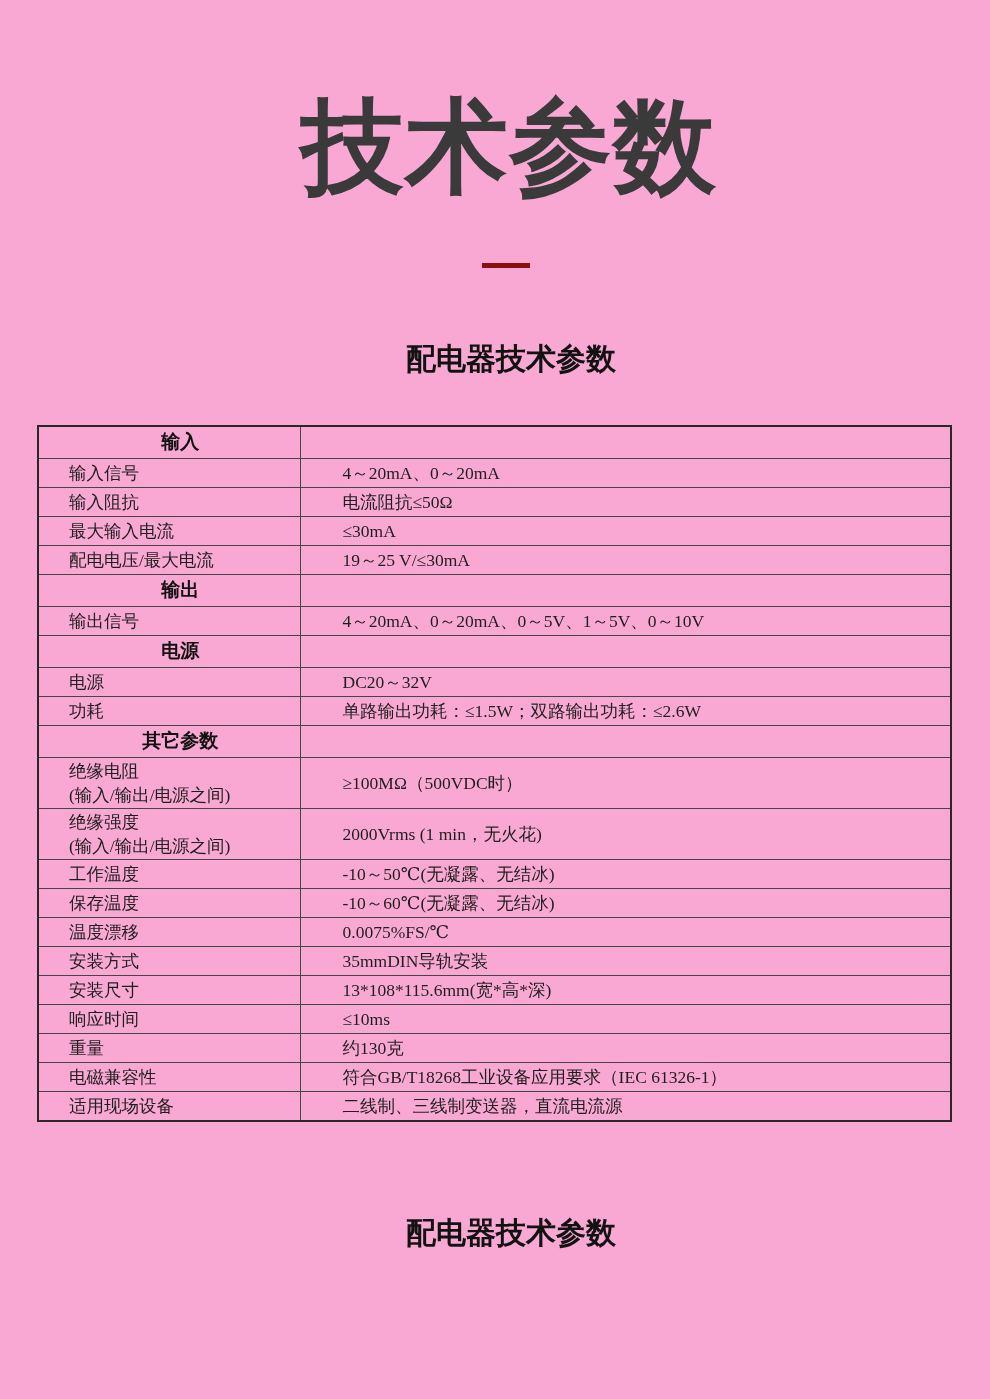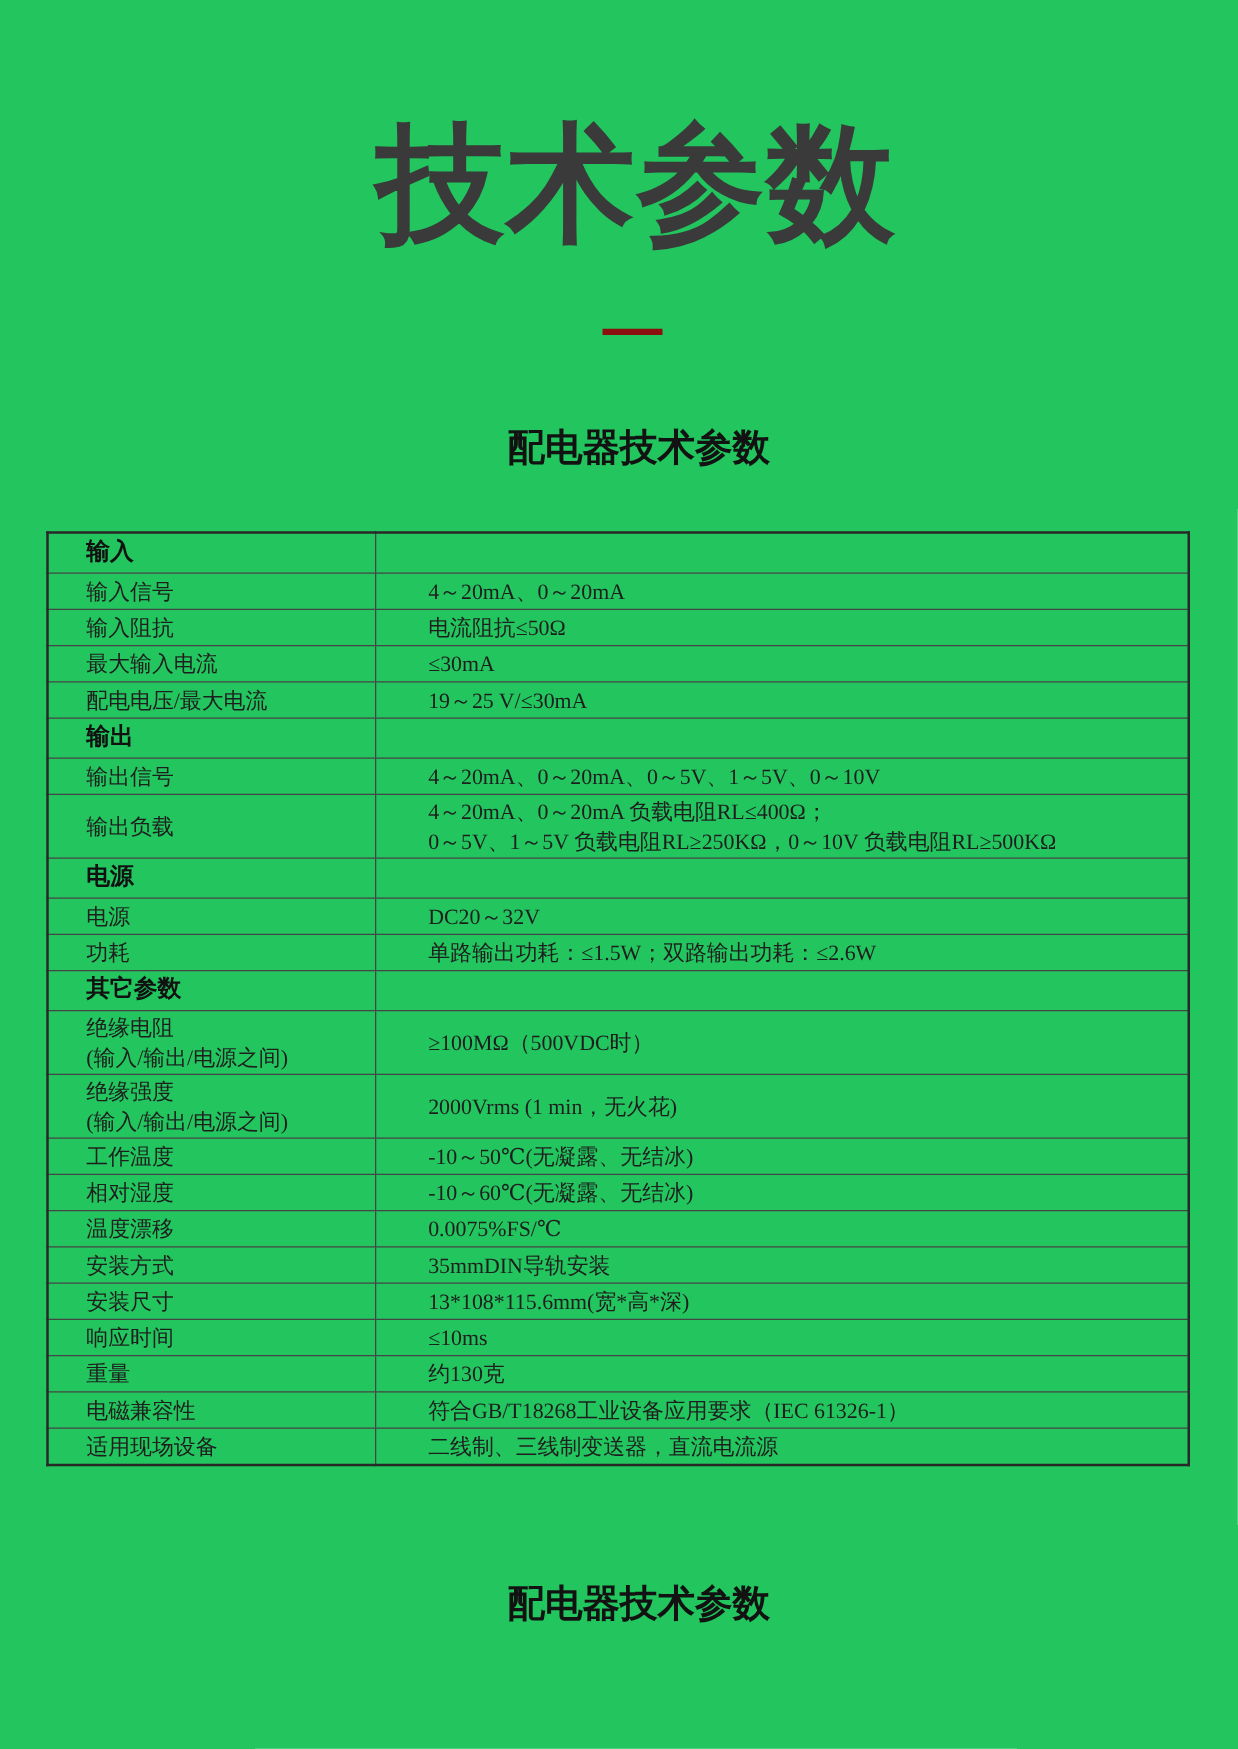--- a/index.html
+++ b/index.html
@@ -4,21 +4,21 @@
 <style>
   html, body { margin: 0; padding: 0; }
   body {
     font-family: "Liberation Sans", "DejaVu Sans", sans-serif;
   }
   .page {
     position: relative;
     width: 990px;
     height: 1399px;
     overflow: hidden;
-    background: #22c55e;
+    background: #f9a8d4;
   }
   .main-title {
     margin: 0;
     padding-top: 88px;
     text-align: center;
     font-size: 103px;
     line-height: 1.14;
     font-weight: 900;
     color: #3a3a3a;
     letter-spacing: 1px;
@@ -63,21 +63,21 @@
     border: 1px solid #454545;
     vertical-align: middle;
     padding: 1px 8px 1px 30px;
     line-height: 24px;
     overflow: hidden;
     white-space: nowrap;
   }
   .spec-table td.value-cell { padding-left: 42px; }
   .spec-table col.c1 { width: 262px; }
   .spec-table tr.row td { height: 26px; }
-  .spec-table tr.section-row td { height: 29px; }
+  .spec-table tr.section-row td { height: 29px; text-align: center; }
   .spec-table tr.section-row td.label-cell {
     font-family: "Liberation Sans", "DejaVu Sans", sans-serif;
     font-weight: 700;
     font-size: 19px;
     color: #111;
   }
 </style>
 </head>
 <body>
 
@@ -144,29 +144,20 @@
           </td>
         </tr>
         <tr class="row">
           <td class="cell label-cell">
             <div>输出信号</div>
           </td>
           <td class="cell value-cell">
             <div>4～20mA、0～20mA、0～5V、1～5V、0～10V</div>
           </td>
         </tr>
-        <tr class="row">
-          <td class="cell label-cell">
-            <div>输出负载</div>
-          </td>
-          <td class="cell value-cell">
-            <div>4～20mA、0～20mA 负载电阻RL≤400Ω；</div>
-            <div>0～5V、1～5V 负载电阻RL≥250KΩ，0～10V 负载电阻RL≥500KΩ</div>
-          </td>
-        </tr>
         <tr class="row section-row">
           <td class="cell label-cell">
             <div>电源</div>
           </td>
           <td class="cell value-cell">
             <div></div>
           </td>
         </tr>
         <tr class="row">
           <td class="cell label-cell">
@@ -213,21 +204,21 @@
         <tr class="row">
           <td class="cell label-cell">
             <div>工作温度</div>
           </td>
           <td class="cell value-cell">
             <div>-10～50℃(无凝露、无结冰)</div>
           </td>
         </tr>
         <tr class="row">
           <td class="cell label-cell">
-            <div>相对湿度</div>
+            <div>保存温度</div>
           </td>
           <td class="cell value-cell">
             <div>-10～60℃(无凝露、无结冰)</div>
           </td>
         </tr>
         <tr class="row">
           <td class="cell label-cell">
             <div>温度漂移</div>
           </td>
           <td class="cell value-cell">

